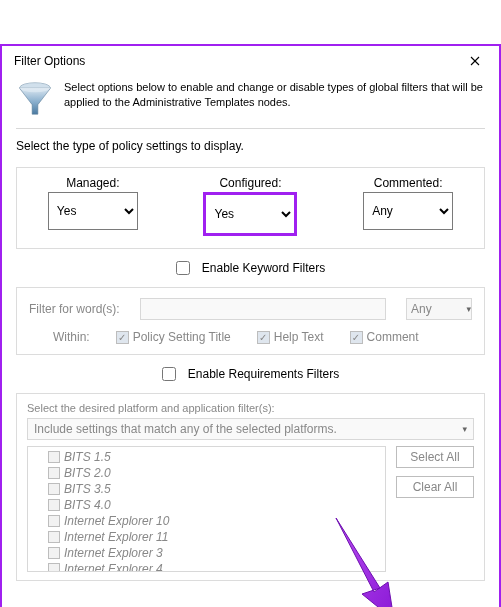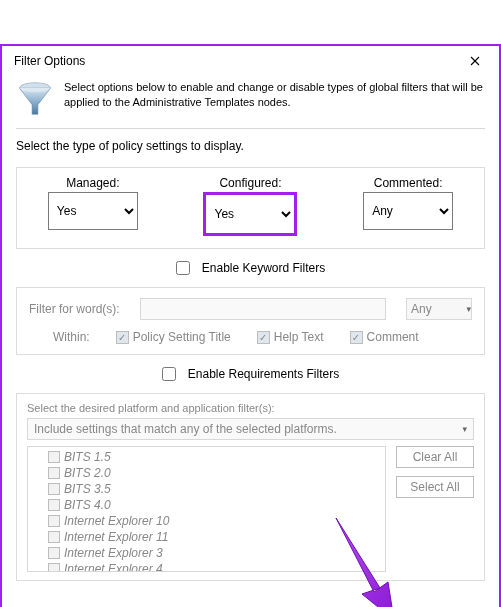--- a/index.html
+++ b/index.html
@@ -387,22 +387,22 @@
           <div class="plat-item">
               <div class="pbox"></div>
               <span>Internet Explorer 3</span>
             </div>
           <div class="plat-item">
               <div class="pbox"></div>
               <span>Internet Explorer 4</span>
             </div>
         </div>
         <div class="side-btns">
+          <div class="btn">Select All</div>
           <div class="btn">Clear All</div>
-          <div class="btn">Select All</div>
         </div>
       </div>
     </div>
 
   </div>
 
   <div class="footer">
     <div class="fbtn">OK</div>
     <div class="fbtn">Cancel</div>
   </div>

